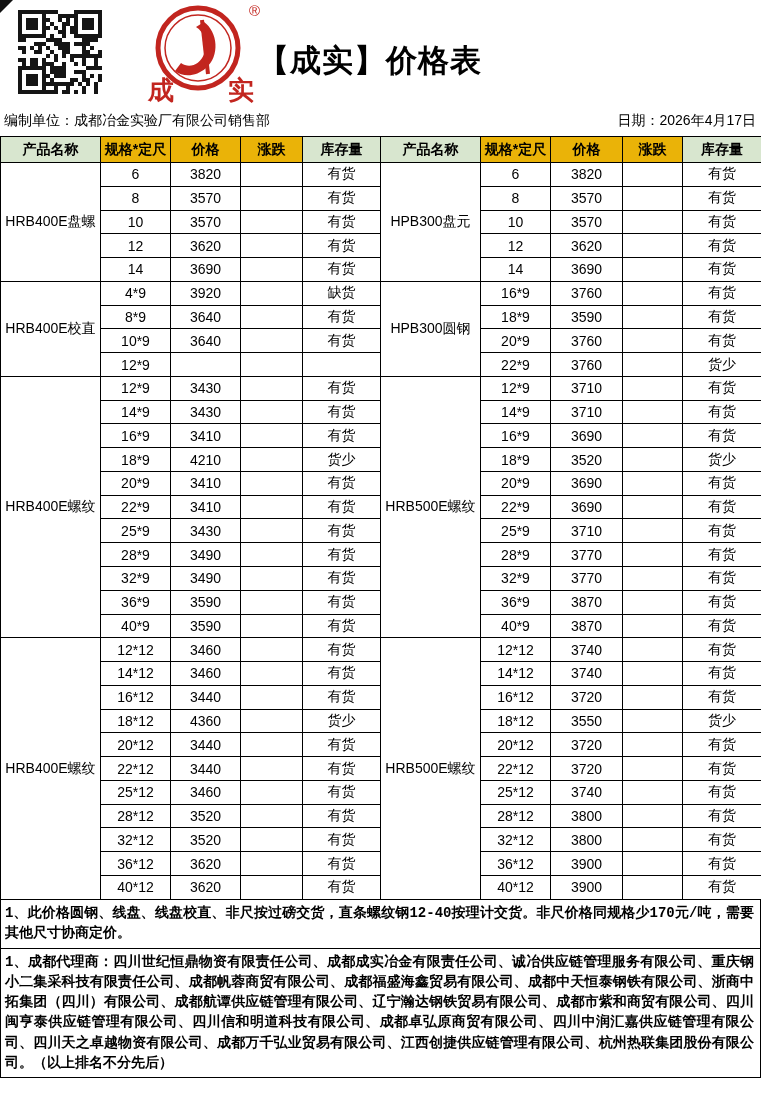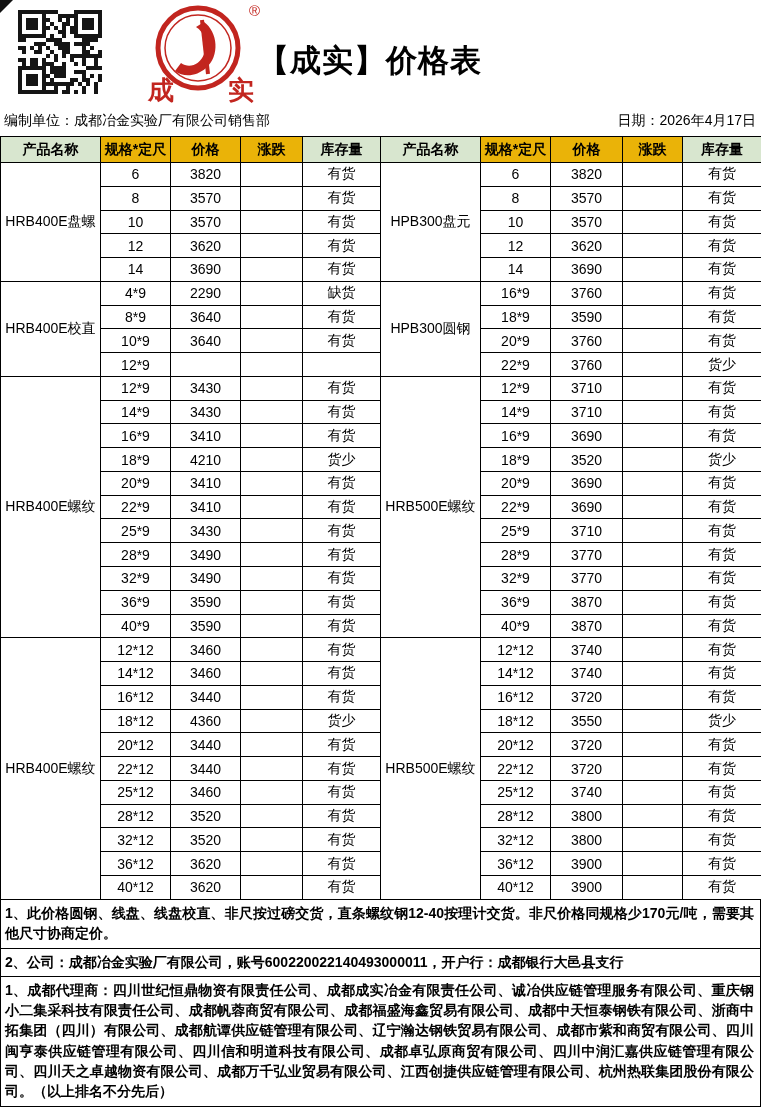--- a/index.html
+++ b/index.html
@@ -24,21 +24,21 @@
 
   table.price-table { width:761px; border-collapse:collapse; table-layout:fixed; height:764px; }
   .price-table th, .price-table td { border:1px solid #000; text-align:center; vertical-align:middle;
     font-size:14px; padding:0 1px; overflow:hidden; white-space:nowrap; }
   .price-table thead tr { height:26px; }
   .price-table th { font-weight:bold; background:#eab308; }
   .price-table th.green { background:#d8e6cf; }
   .price-table td.product { font-size:14px;text-align:center; }
 
   .note { width:761px; border:1px solid #000; border-top:0; padding:3px 6px 4px 4px;
-    font-size:14px; font-weight:bold; line-height:1.45; text-align:justify; }
+    font-size:14px; font-weight:bold; line-height:1.45; text-align:justify;font-family:Liberation Mono, monospace; }
 </style>
 </head>
 <body>
 
 <div class="page">
 
   <div class="corner-artifact"></div>
 
   <div class="header">
     <div class="qr"><svg width="88" height="88" viewBox="0 0 88 88">
@@ -384,21 +384,21 @@
           <td></td>
           <td>有货</td>
           <td>14</td>
           <td>3690</td>
           <td></td>
           <td>有货</td>
         </tr>
         <tr>
           <td rowspan="4" class="product">HRB400E校直</td>
           <td>4*9</td>
-          <td>2290</td>
+          <td>3920</td>
           <td></td>
           <td>缺货</td>
           <td rowspan="4" class="product">HPB300圆钢</td>
           <td>16*9</td>
           <td>3760</td>
           <td></td>
           <td>有货</td>
         </tr>
         <tr>
           <td>8*9</td>
@@ -651,16 +651,15 @@
           <td>有货</td>
           <td>40*12</td>
           <td>3900</td>
           <td></td>
           <td>有货</td>
         </tr>
       </tbody>
   </table>
 
   <div class="note">1、此价格圆钢、线盘、线盘校直、非尺按过磅交货，直条螺纹钢12-40按理计交货。非尺价格同规格少170元/吨，需要其他尺寸协商定价。</div>
-  <div class="note">2、公司：成都冶金实验厂有限公司，账号600220022140493000011，开户行：成都银行大邑县支行</div>
   <div class="note">1、成都代理商：四川世纪恒鼎物资有限责任公司、成都成实冶金有限责任公司、诚冶供应链管理服务有限公司、重庆钢小二集采科技有限责任公司、成都帆蓉商贸有限公司、成都福盛海鑫贸易有限公司、成都中天恒泰钢铁有限公司、浙商中拓集团（四川）有限公司、成都航谭供应链管理有限公司、辽宁瀚达钢铁贸易有限公司、成都市紫和商贸有限公司、四川闽亨泰供应链管理有限公司、四川信和明道科技有限公司、成都卓弘原商贸有限公司、四川中润汇嘉供应链管理有限公司、四川天之卓越物资有限公司、成都万千弘业贸易有限公司、江西创捷供应链管理有限公司、杭州热联集团股份有限公司。（以上排名不分先后）</div>
 
 </div>
 
 </body></html>

